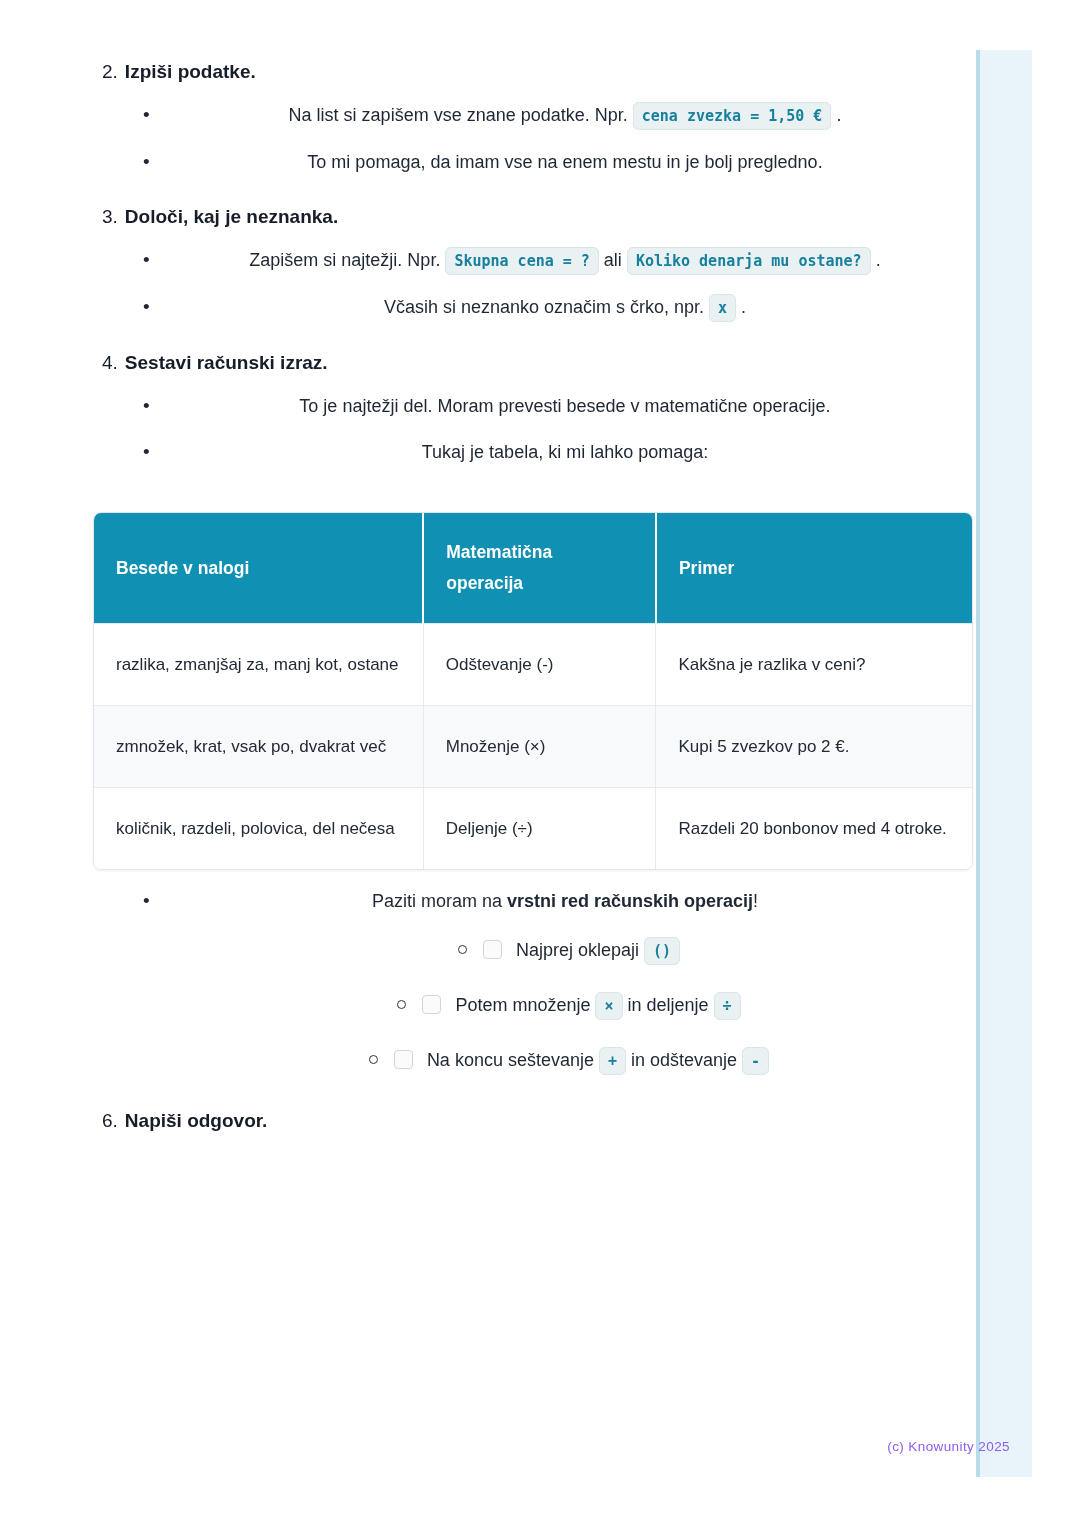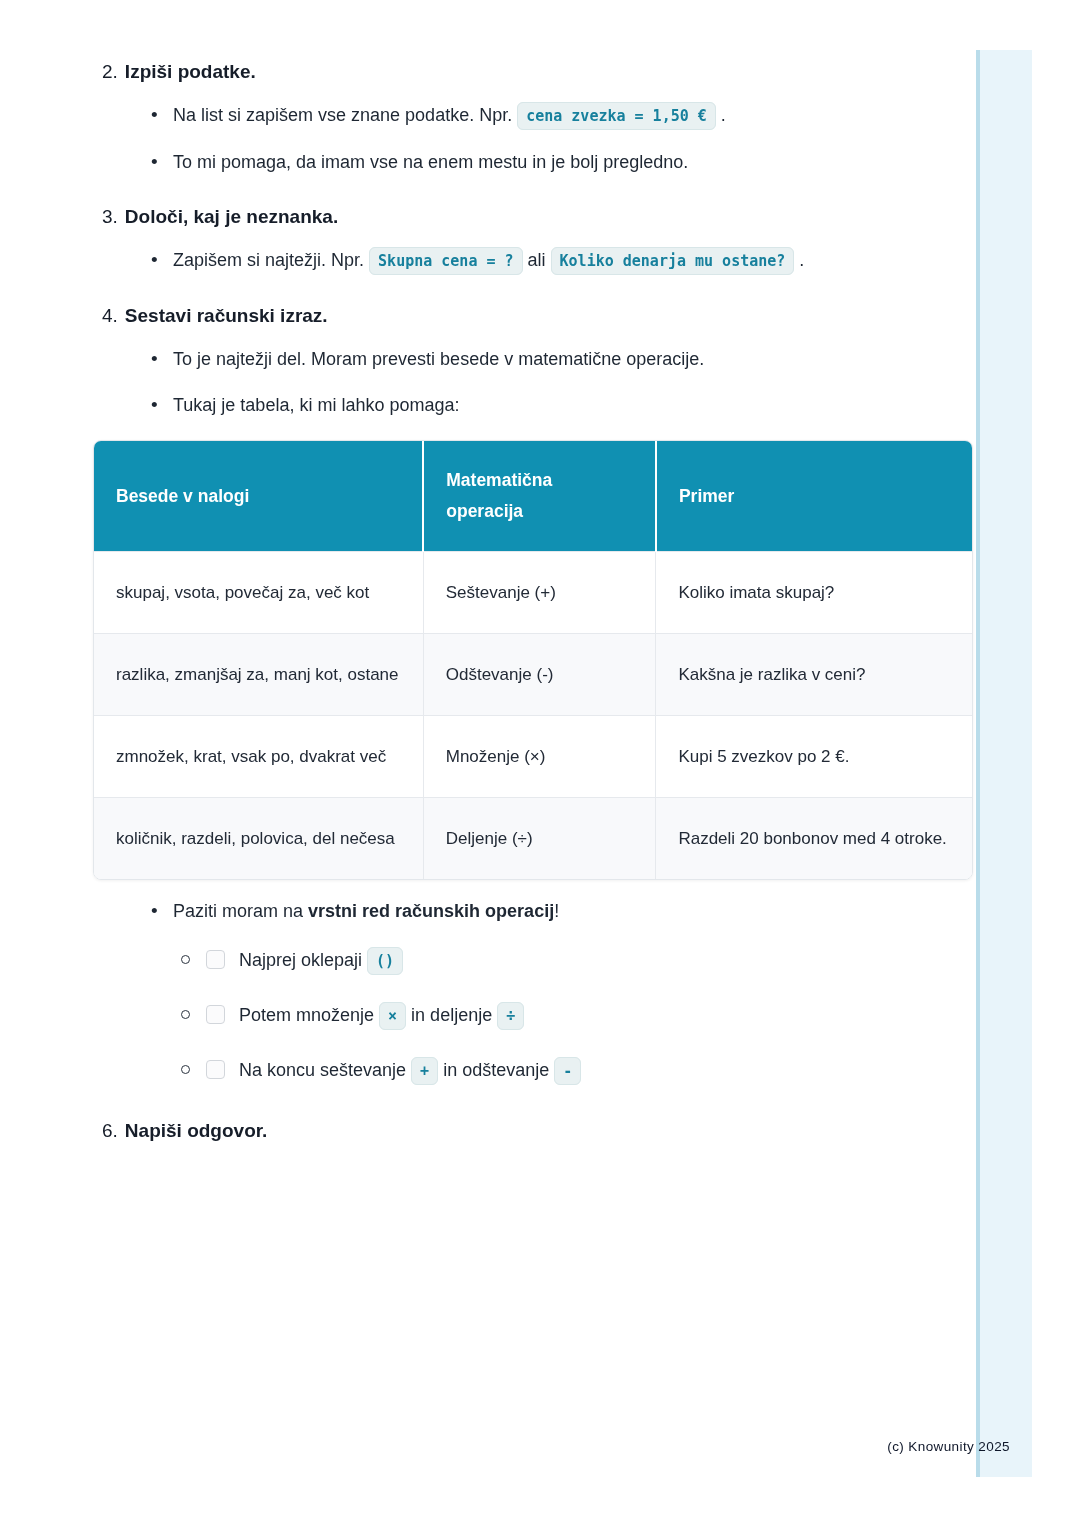--- a/index.html
+++ b/index.html
@@ -21,21 +21,21 @@
     border-left: 4px solid #b9dcea;
     z-index: 1;
   }
 
   
   .footer {
     position: absolute;
     top: 1439px; right: 70px;
     font-size: 13.5px;
     letter-spacing: 0.4px;
-    color: #0f172a;
+    color: #8b5cf6;
     z-index: 3;
   }
 
   
   .content {
     position: absolute;
     left: 93px; top: 46px;
     width: 880px;
     z-index: 2;
     font-size: 18px;
@@ -47,21 +47,21 @@
     font-size: 19px;
     line-height: 24px;
     color: #161d29;
   }
   .section:first-child .section-title { margin-top: 14px; }
   .sec-num { font-weight: 400; margin-right: 7px; }
   .sec-title-text { font-weight: 700; }
 
   ul.bullets {
     list-style: none;
-    margin: 16px; padding: 0 0 0 64px;
+    margin: 8px; padding: 0 0 0 64px; text-align: center;
   }
   ul.bullets > li {
     position: relative;
     margin: 16px 0;
     line-height: 30px;
   }
   ul.bullets > li::before {
     content: "\2022";
     position: absolute;
     left: -22px; top: 0;
@@ -108,21 +108,21 @@
     border: 1px solid #d8e6e8;
     border-radius: 6px;
     padding: 4px 8px;
     white-space: pre-wrap;
     box-decoration-break: clone;
     -webkit-box-decoration-break: clone;
   }
 
   
   .table-wrap {
-    margin: 20px 0 14px 0;
+    margin: 45px 0 14px 0;
     border: 1px solid #e3e7eb;
     border-radius: 8px;
     overflow: hidden;
     box-shadow: 0 1px 3px rgba(0,0,0,0.06);
   }
   table.ops-table {
     width: 100%;
     border-collapse: collapse;
     font-size: 17px;
   }
@@ -159,20 +159,21 @@
       <div class="section-title"><span class="sec-num">2.</span><span class="sec-title-text">Izpiši podatke.</span></div>
       <ul class="bullets">
         <li class="bullet-item"><span class="li-content"><span>Na list si zapišem vse znane podatke. Npr. </span><code class="inline-code">cena zvezka = 1,50 €</code><span> .</span></span></li>
         <li class="bullet-item"><span class="li-content"><span>To mi pomaga, da imam vse na enem mestu in je bolj pregledno.</span></span></li>
       </ul>
     </div>
     <div class="section">
       <div class="section-title"><span class="sec-num">3.</span><span class="sec-title-text">Določi, kaj je neznanka.</span></div>
       <ul class="bullets">
         <li class="bullet-item"><span class="li-content"><span>Zapišem si najtežji. Npr. </span><code class="inline-code">Skupna cena = ?</code><span> ali </span><code class="inline-code">Koliko denarja mu ostane?</code><span> .</span></span></li>
+        <li class="bullet-item"><span class="li-content"><span>Včasih si neznanko označim s črko, npr. </span><code class="inline-code">x</code><span> .</span></span></li>
       </ul>
     </div>
     <div class="section">
       <div class="section-title"><span class="sec-num">4.</span><span class="sec-title-text">Sestavi računski izraz.</span></div>
       <ul class="bullets">
         <li class="bullet-item"><span class="li-content"><span>To je najtežji del. Moram prevesti besede v matematične operacije.</span></span></li>
         <li class="bullet-item"><span class="li-content"><span>Tukaj je tabela, ki mi lahko pomaga:</span></span></li>
       </ul>
       <div class="table-wrap">
         <table class="ops-table">
@@ -183,25 +184,20 @@
           </colgroup>
           <thead>
             <tr>
               <th>Besede v nalogi</th>
               <th>Matematična operacija</th>
               <th>Primer</th>
             </tr>
           </thead>
           <tbody>
             <tr>
-              <td>skupaj, vsota, povečaj za, več kot</td>
-              <td>Seštevanje (+)</td>
-              <td>Koliko imata skupaj?</td>
-            </tr>
-            <tr>
               <td>razlika, zmanjšaj za, manj kot, ostane</td>
               <td>Odštevanje (-)</td>
               <td>Kakšna je razlika v ceni?</td>
             </tr>
             <tr>
               <td>zmnožek, krat, vsak po, dvakrat več</td>
               <td>Množenje (×)</td>
               <td>Kupi 5 zvezkov po 2 €.</td>
             </tr>
             <tr>

